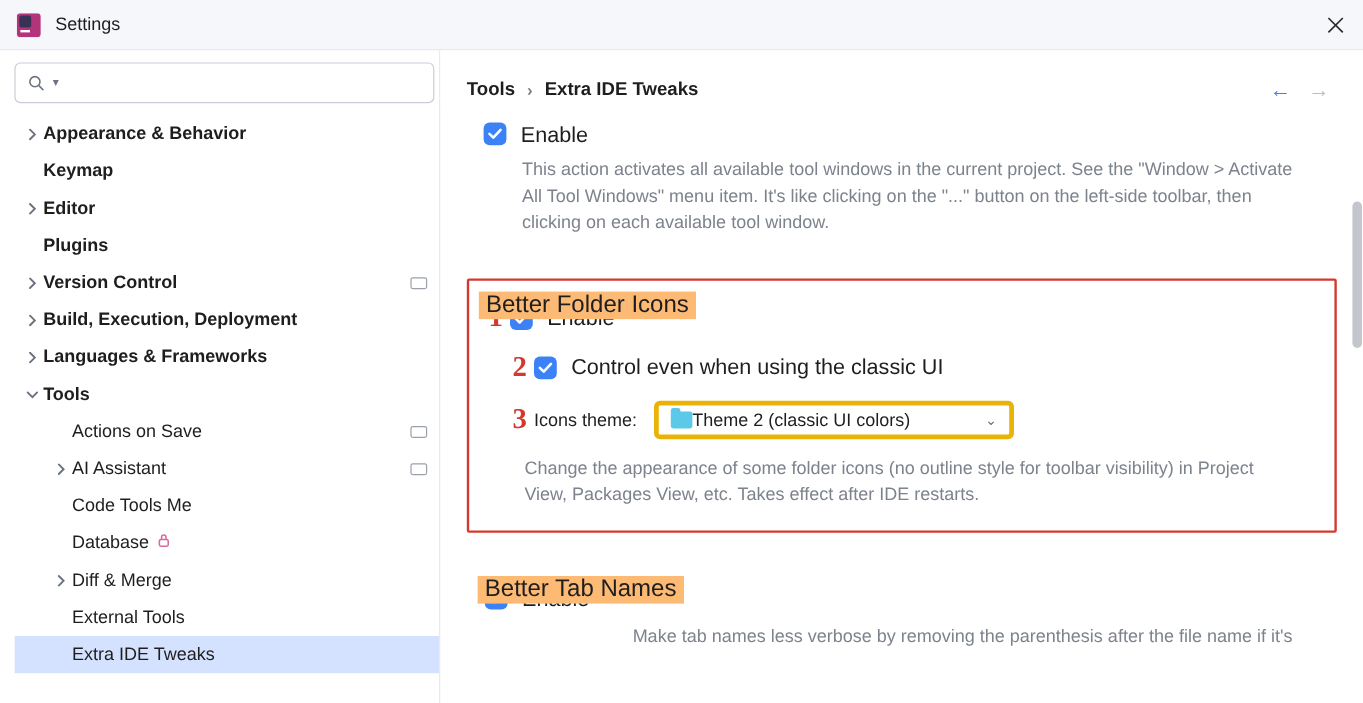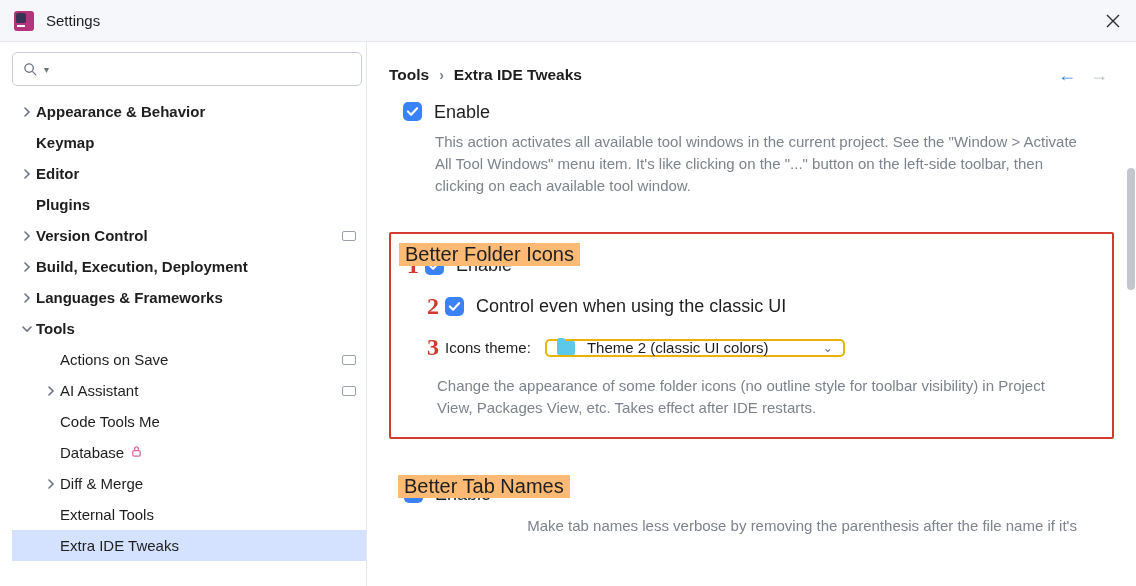--- a/index.html
+++ b/index.html
@@ -235,27 +235,27 @@
       align-items: center;
       padding-left: 2px;
       margin-top: 14px;
     }
     .icons-label {
       font-size: 15px;
       margin-right: 14px;
       text-align: center;
     }
     .combo {
-      height: 18px;
-      border: 2px solid #eab308;
+      height: 32px;
+      border: 4px solid #eab308;
       border-radius: 5px;
       display: flex;
       align-items: center;
       padding: 0 10px;
-      gap: 12px;
+      gap: 0;
       background: #fff;
       cursor: pointer;
       min-width: 300px;
     }
     .combo .folder-ic {
       width: 18px;
       height: 14px;
       background: #5dc9e8;
       border-radius: 2px;
       position: relative;

